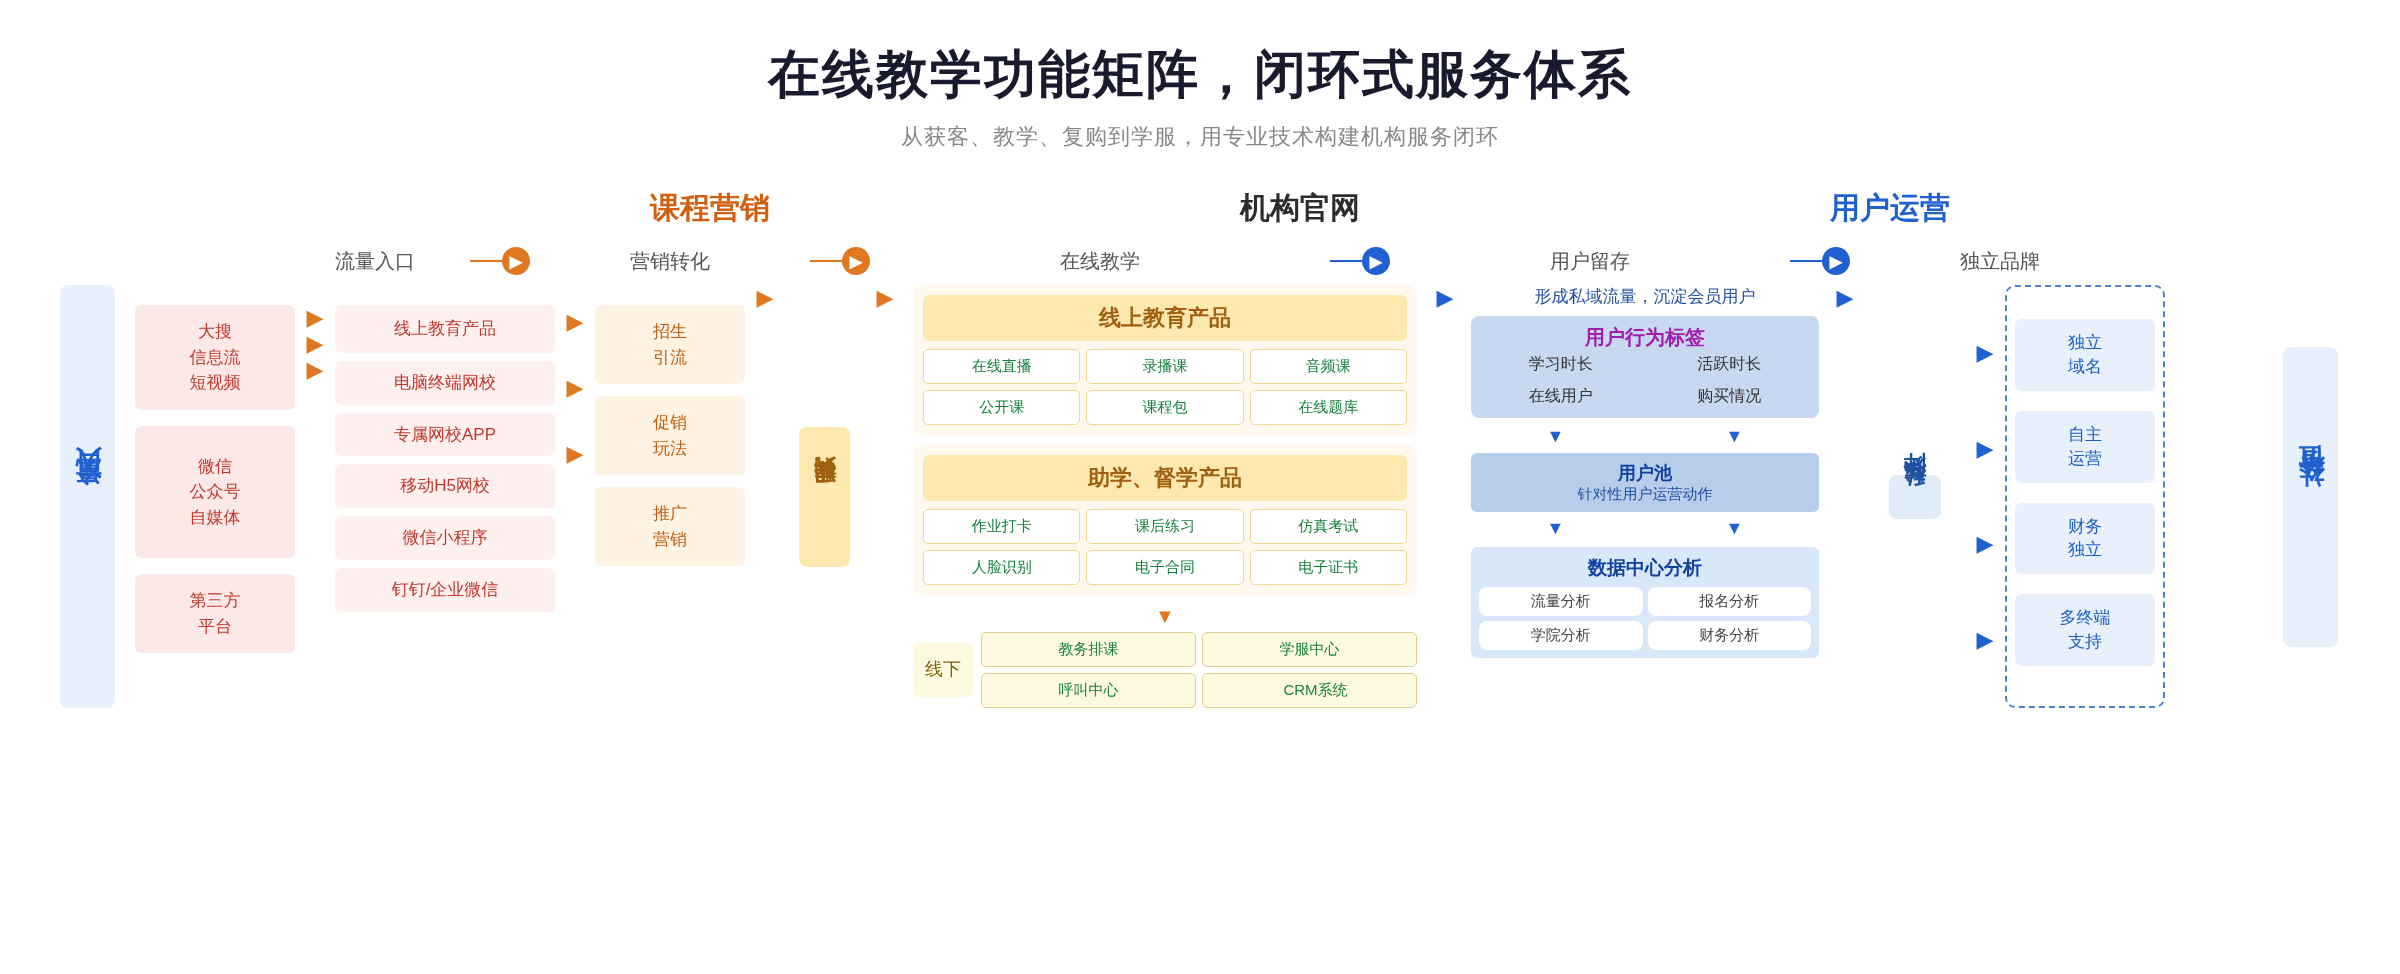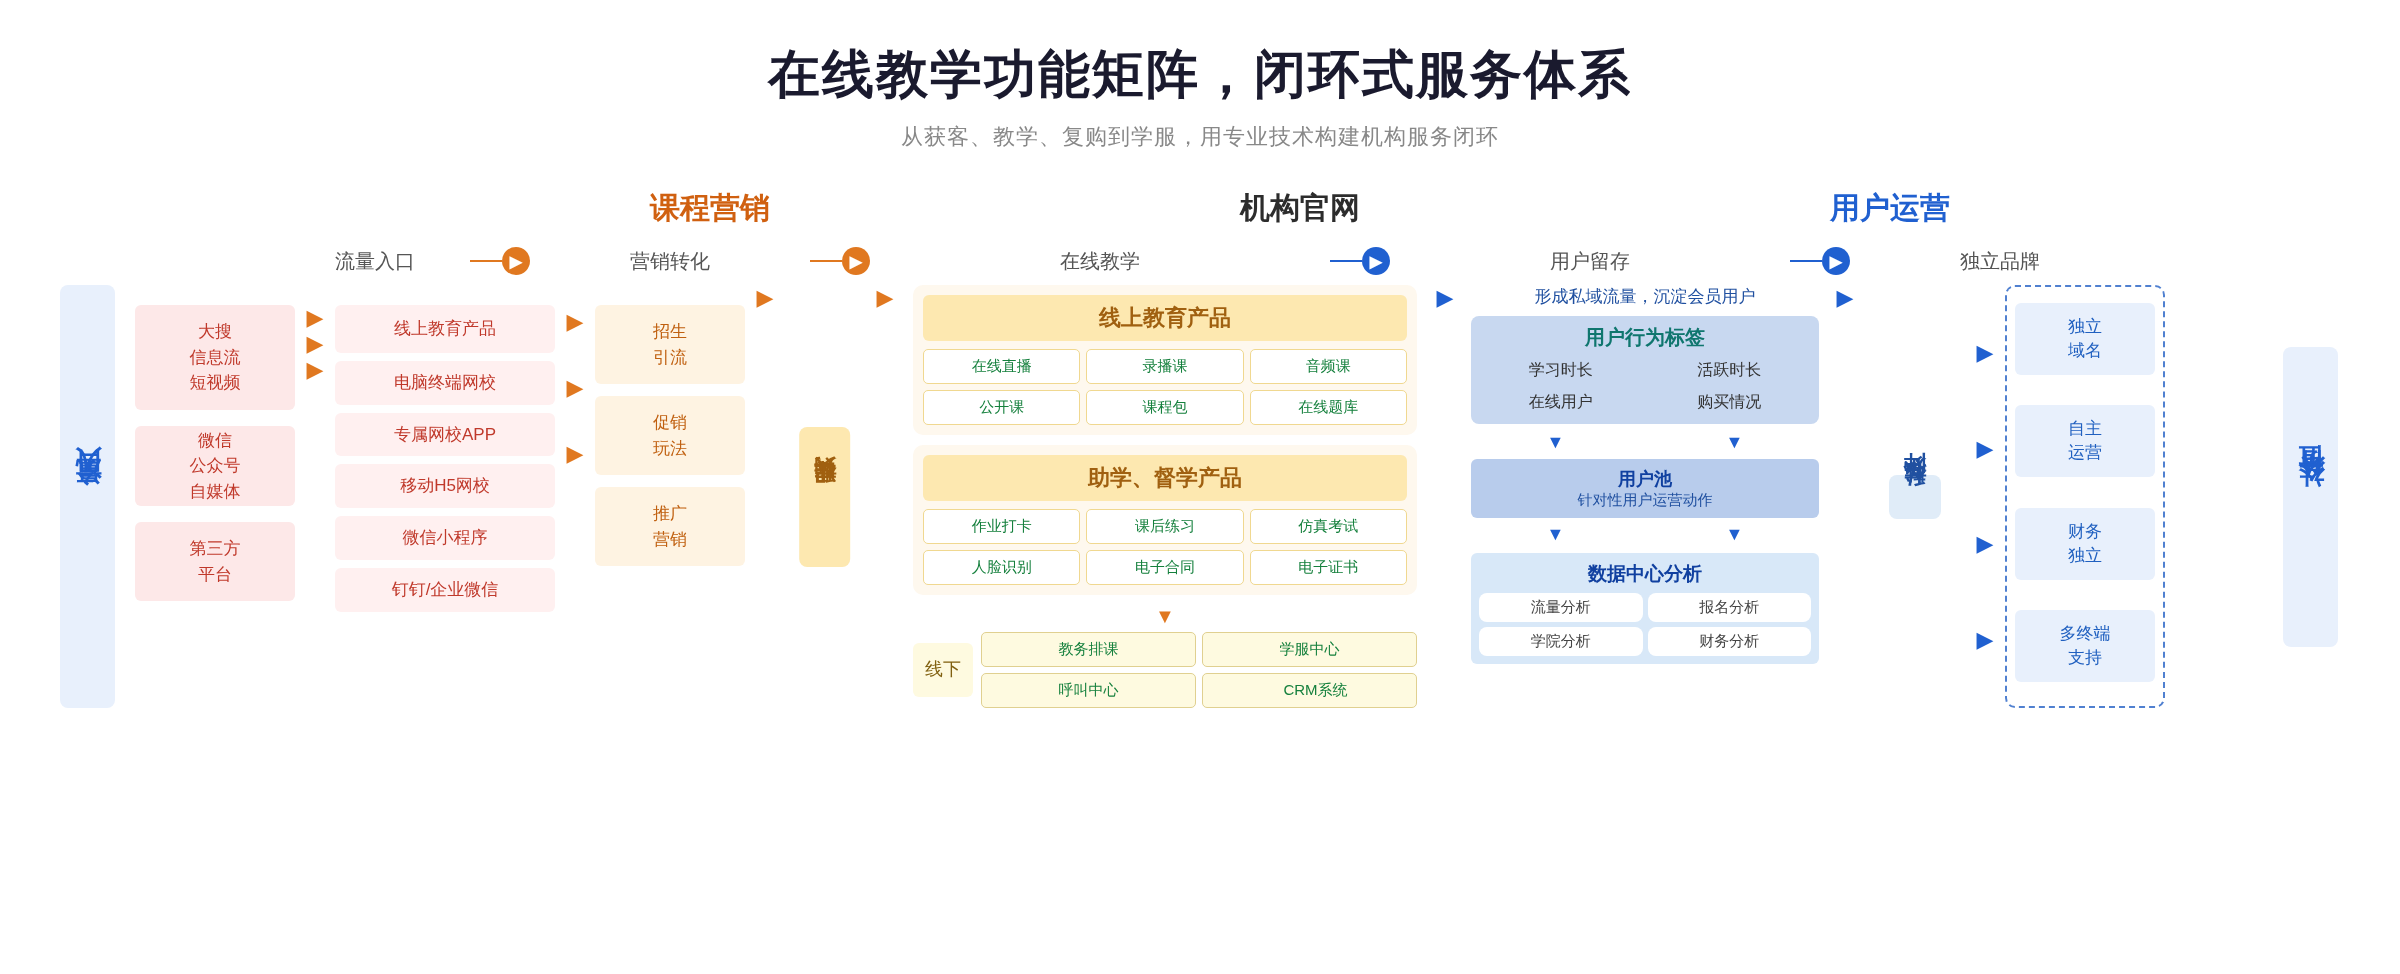--- a/index.html
+++ b/index.html
@@ -220,22 +220,21 @@
     .user-behavior-section {
       background: #c8d8f0;
       border-radius: 8px;
       padding: 8px;
       margin-bottom: 8px;
     }
     .user-behavior-title {
       text-align: center;
       font-size: 20px;
       font-weight: 600;
-      color: #0f766e;
-      margin-bottom: 6px;
+      color: #a21caf;
     }
     .behavior-grid {
       display: grid;
       grid-template-columns: 1fr 1fr;
       gap: 5px;
     }
     .behavior-item {
       font-size: 16px;
       color: #333;
       text-align: center;
@@ -299,21 +298,21 @@
   </div>
 
   <div class="main-content">
 
     <div class="vert-label">流量入口</div>
 
     <div class="content-body">
 
       <div style="display:flex;flex-direction:column;gap:16px;width:170px;padding-top:20px;padding-left:10px;">
         <div class="box box-pink" style="padding:14px 8px;line-height:1.5;font-size:17px;">大搜<br>信息流<br>短视频</div>
-        <div class="box box-pink" style="padding:2px 8px;line-height:1.5;font-size:17px;">微信<br>公众号<br>自媒体</div>
+        <div class="box box-pink" style="padding:28px 8px;line-height:1.5;font-size:17px;">微信<br>公众号<br>自媒体</div>
         <div class="box box-pink" style="padding:14px 8px;line-height:1.5;font-size:17px;">第三方<br>平台</div>
       </div>
 
       <div style="display:flex;flex-direction:column;justify-content:space-around;align-items:center;width:40px;padding-top:20px;">
         <div style="font-size:22px;color:#e07820;">▶</div>
         <div style="font-size:22px;color:#e07820;">▶</div>
         <div style="font-size:22px;color:#e07820;">▶</div>
       </div>
 
       <div style="display:flex;flex-direction:column;gap:8px;width:220px;padding-top:20px;">
@@ -441,21 +440,21 @@
         </div>
       </div>
 
       <div style="display:flex;flex-direction:column;justify-content:space-around;align-items:center;width:40px;align-self:stretch;padding:20px 0;">
         <div style="font-size:22px;color:#2060d0;">▶</div>
         <div style="font-size:22px;color:#2060d0;">▶</div>
         <div style="font-size:22px;color:#2060d0;">▶</div>
         <div style="font-size:22px;color:#2060d0;">▶</div>
       </div>
 
-      <div class="dashed-box" style="width:160px;display:flex;flex-direction:column;gap:12px;justify-content:space-between;align-self:stretch;padding:16px 8px;">
+      <div class="dashed-box" style="width:160px;display:flex;flex-direction:column;gap:12px;justify-content:center;align-self:stretch;padding:16px 8px;">
         <div class="brand-item">独立<br>域名</div>
         <div class="brand-item">自主<br>运营</div>
         <div class="brand-item">财务<br>独立</div>
         <div class="brand-item">多终端<br>支持</div>
       </div>
 
     </div>
 
     <div style="display:flex;align-items:center;justify-content:center;width:60px;margin-left:10px;">
       <div class="right-vert-label" style="height:300px;">社会价值</div>

